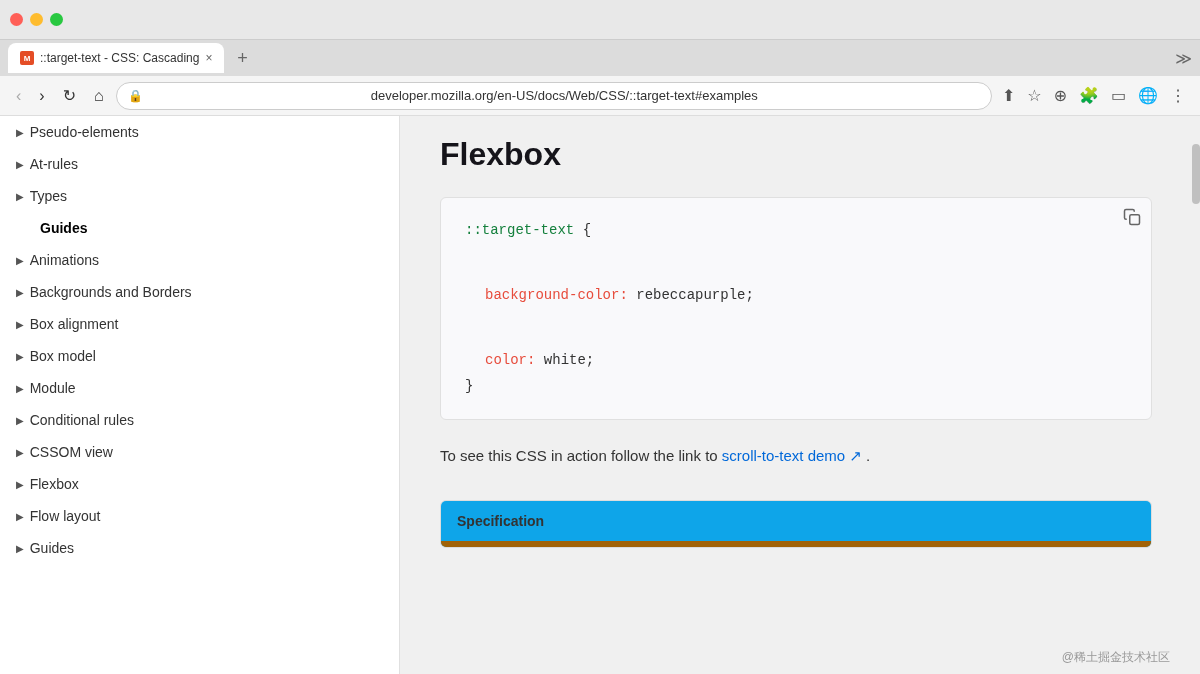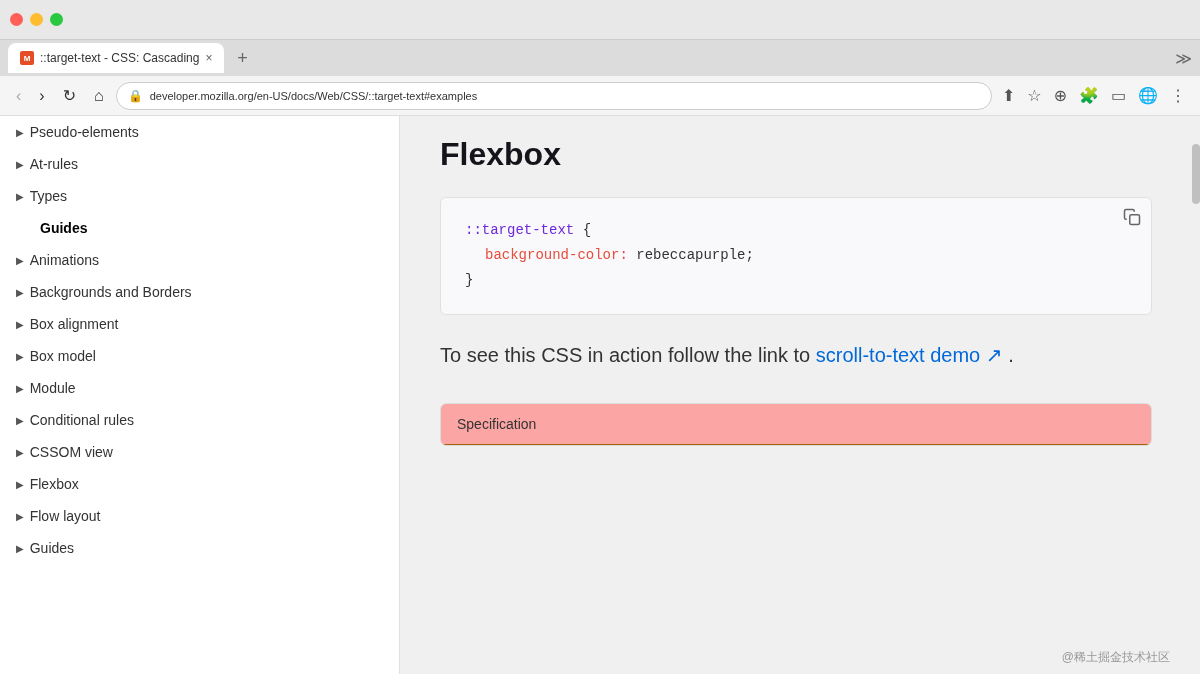--- a/index.html
+++ b/index.html
@@ -70,21 +70,21 @@
       align-items: center;
       background: #fff;
       border: 1px solid #ccc;
       border-radius: 20px;
       padding: 0 12px;
       height: 28px;
       font-size: 13px;
       gap: 6px;
     }
     .lock-icon { color: #555; font-size: 12px; }
-    .url-text { color: #333; font-size: 11px; flex: 1; }
+    .url-text { color: #333; font-size: 13px; flex: 1; text-align: center; }
     .nav-actions { display: flex; gap: 4px; align-items: center; }
     .nav-action-btn { background: none; border: none; cursor: pointer; color: #555; font-size: 16px; padding: 4px; border-radius: 4px; }
 
     
     .page-content {
       display: flex;
       height: calc(674px - 40px - 36px - 40px);
       overflow: hidden;
     }
 
@@ -151,28 +151,28 @@
     .copy-btn {
       position: absolute;
       top: 10px;
       right: 10px;
       background: none;
       border: none;
       cursor: pointer;
       color: #666;
       font-size: 16px;
     }
-    .css-selector { color: #6d28d9; text-align: center; }
+    .css-selector { color: #15803d; text-align: center; }
     .css-property { color: #e74c3c; }
     .css-value { color: #333; }
     .css-brace { color: #333; }
-    .css-indent { display: block; padding-left: 20px; }
+    .css-indent { display: block; padding-left: 20px; margin-top: 40px; }
 
     .description-text {
-      font-size: 20px;
+      font-size: 15px;
       color: #333;
       margin-bottom: 32px;
       line-height: 1.6;
       margin-top: 16px;
     }
     .description-text a {
       color: #0068d9;
       text-decoration: none;
     }
 
@@ -182,26 +182,26 @@
       color: #15141a;
       margin-bottom: 16px;
     }
     .spec-table {
       border: 1px solid #ddd;
       border-radius: 6px;
       overflow: hidden;
       width: 100%;
     }
     .spec-table-header {
-      background: #fca5a5;
+      background: #0ea5e9;
       padding: 12px 16px;
       font-size: 14px;
-      font-weight: 400;
+      font-weight: 700;
       color: #333;
-      border-bottom: 1px solid #a16207;
+      border-bottom: 6px solid #a16207;
     }
     .spec-table-row {
       padding: 12px 16px;
       font-size: 14px;
     }
     .spec-table-row a { color: #0068d9; text-decoration: none; }
 
     
     .main-content::-webkit-scrollbar { width: 8px; }
     .main-content::-webkit-scrollbar-track { background: #f0f0f0; }
@@ -348,20 +348,23 @@
           <svg width="18" height="18" viewBox="0 0 24 24" fill="none" stroke="#666" stroke-width="2">
             <rect x="9" y="9" width="13" height="13" rx="2" ry="2"></rect>
             <path d="M5 15H4a2 2 0 01-2-2V4a2 2 0 012-2h9a2 2 0 012 2v1"></path>
           </svg>
         </button>
         <span class="css-selector">::target-text</span>
         <span class="css-brace"> {</span><br>
         <span class="css-indent">
           <span class="css-property">background-color:</span><span class="css-value"> rebeccapurple;</span>
         </span>
+        <span class="css-indent">
+          <span class="css-property">color:</span><span class="css-value"> white;</span>
+        </span>
         <span class="css-brace">}</span>
       </div>
 
       <p class="description-text">
         <span>To see this CSS in action follow the link to </span>
         <a href="#">
           <span>scroll-to-text demo</span>
           <span> ↗</span>
         </a>
         <span>.</span>

